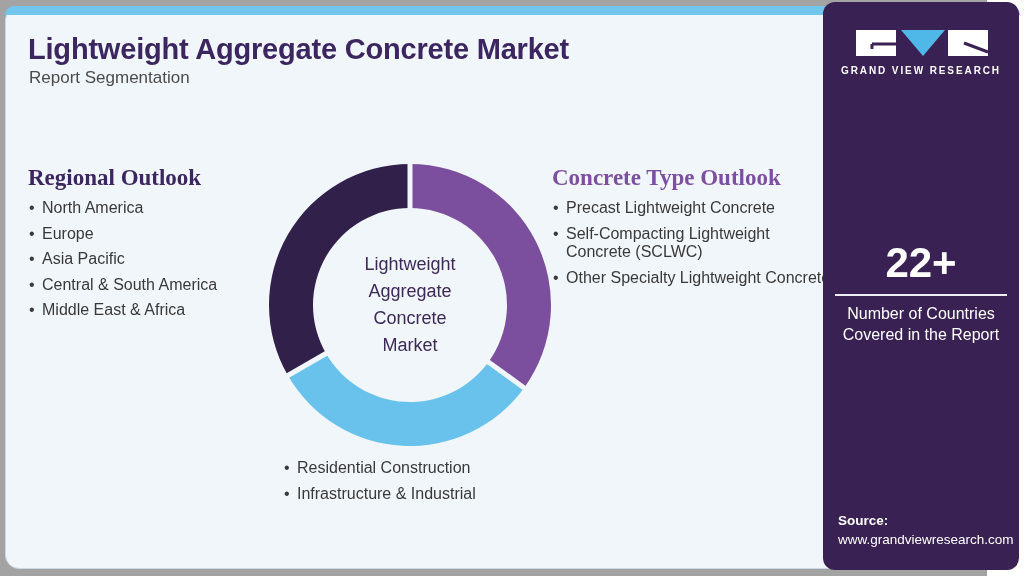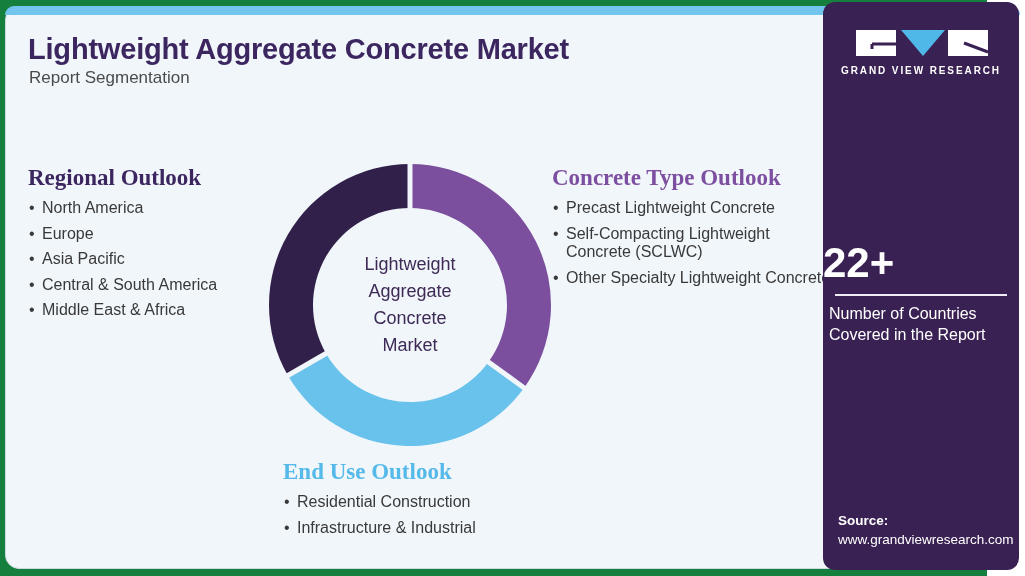--- a/index.html
+++ b/index.html
@@ -1,18 +1,18 @@
 <!DOCTYPE html>
 <html><head>
 <meta charset="utf-8">
 <style>
   * { margin: 0; padding: 0; box-sizing: border-box; }
   html,body { width: 1025px; height: 576px; background: #ffffff;
               font-family: "Liberation Sans", sans-serif; overflow: hidden; }
-  .stage { position: relative; width: 987px; height: 576px; background: #15803d; }
+  .stage { position: relative; width: 987px; height: 576px; background: #a3a3a3; }
 
   .card { position: absolute; left: 5px; top: 6px; width: 1014px; height: 563px;
           background: #f1f6fa; border: 1px solid #cdd9e2; border-radius: 14px; }
   .card-topstrip { position: absolute; left: -1px; top: -1px; width: 1015px; height: 9px;
           background: #72c6ee; border-radius: 14px 14px 0 0; }
 
   .page-title { position: absolute; left: 22px; top: 26px; font-size: 29px;
           font-weight: 800; color: #3c2660; letter-spacing: -0.2px; }
   .page-subtitle { position: absolute; left: 23px; top: 61px; font-size: 17px;
           color: #4b4b4b; }
@@ -32,21 +32,21 @@
           transform: translate(-50%, -50%); width: 116px; text-align: center;
           font-size: 18px; line-height: 27px; color: #3d2a57; }
 
   .sidebar { position: absolute; left: 823px; top: 2px; width: 196px; height: 568px;
           background: #3a2153; border-radius: 12px; z-index: 5; }
   .brand { position: absolute; left: 0; top: 26px; width: 196px; text-align: center; }
   .brand-glyphs { display: flex; justify-content: center; align-items: flex-start; }
   .brand-name { margin-top: 7px; color: #ffffff; font-size: 10px; font-weight: bold;
           letter-spacing: 1.9px; text-align: center; }
 
-  .stat { position: absolute; left: 0; top: 238px; width: 196px; }
+  .stat { position: absolute; left: 0; top: 238px; width: 196px; text-align: center; }
   .stat-value { color: #ffffff; font-size: 42px; font-weight: bold; line-height: 1.1; }
   .stat-divider { width: 172px; height: 0; border-top: 2px solid #f0ecf4;
           margin: 8px auto 7px auto; }
   .stat-caption { color: #ffffff; font-size: 16px; line-height: 1.32;
           width: 184px; margin: 0 auto; }
 
   .source { position: absolute; left: 15px; bottom: 20px; color: #ffffff;
           font-size: 13.5px; line-height: 1.4; }
   .source .src-label { font-weight: bold; }
 </style>
@@ -75,21 +75,20 @@
     <div class="section sec-concrete">
       <h2 style="color: rgb(125, 79, 160);">Concrete Type Outlook</h2>
       <div class="bullets">
           <div>Precast Lightweight Concrete</div>
           <div>Self-Compacting Lightweight Concrete (SCLWC)</div>
           <div>Other Specialty Lightweight Concrete</div>
         </div>
     </div>
 
     <div class="section sec-enduse">
-      <h2 style="color: rgb(85, 185, 233);">End Use Outlook</h2>
       <div class="bullets">
           <div>Residential Construction</div>
           <div>Infrastructure &amp; Industrial</div>
         </div>
     </div>
 
     <div class="donut-wrap">
       <svg width="294" height="294" viewBox="0 0 294 294" xmlns="http://www.w3.org/2000/svg">
           <path d="M147 6 A141 141 0 0 1 261.0713962068676 229.8777205732387 L225.4746484543699 204.01516947236988 A97 97 0 0 0 147 50 Z" fill="#7b4f9d"></path>
           <path d="M261.0713962068676 229.8777205732387 A141 141 0 0 1 24.89041806639419 217.50000000000006 L62.99553583290948 195.50000000000006 A97 97 0 0 0 225.4746484543699 204.01516947236988 Z" fill="#68c2eb"></path>

